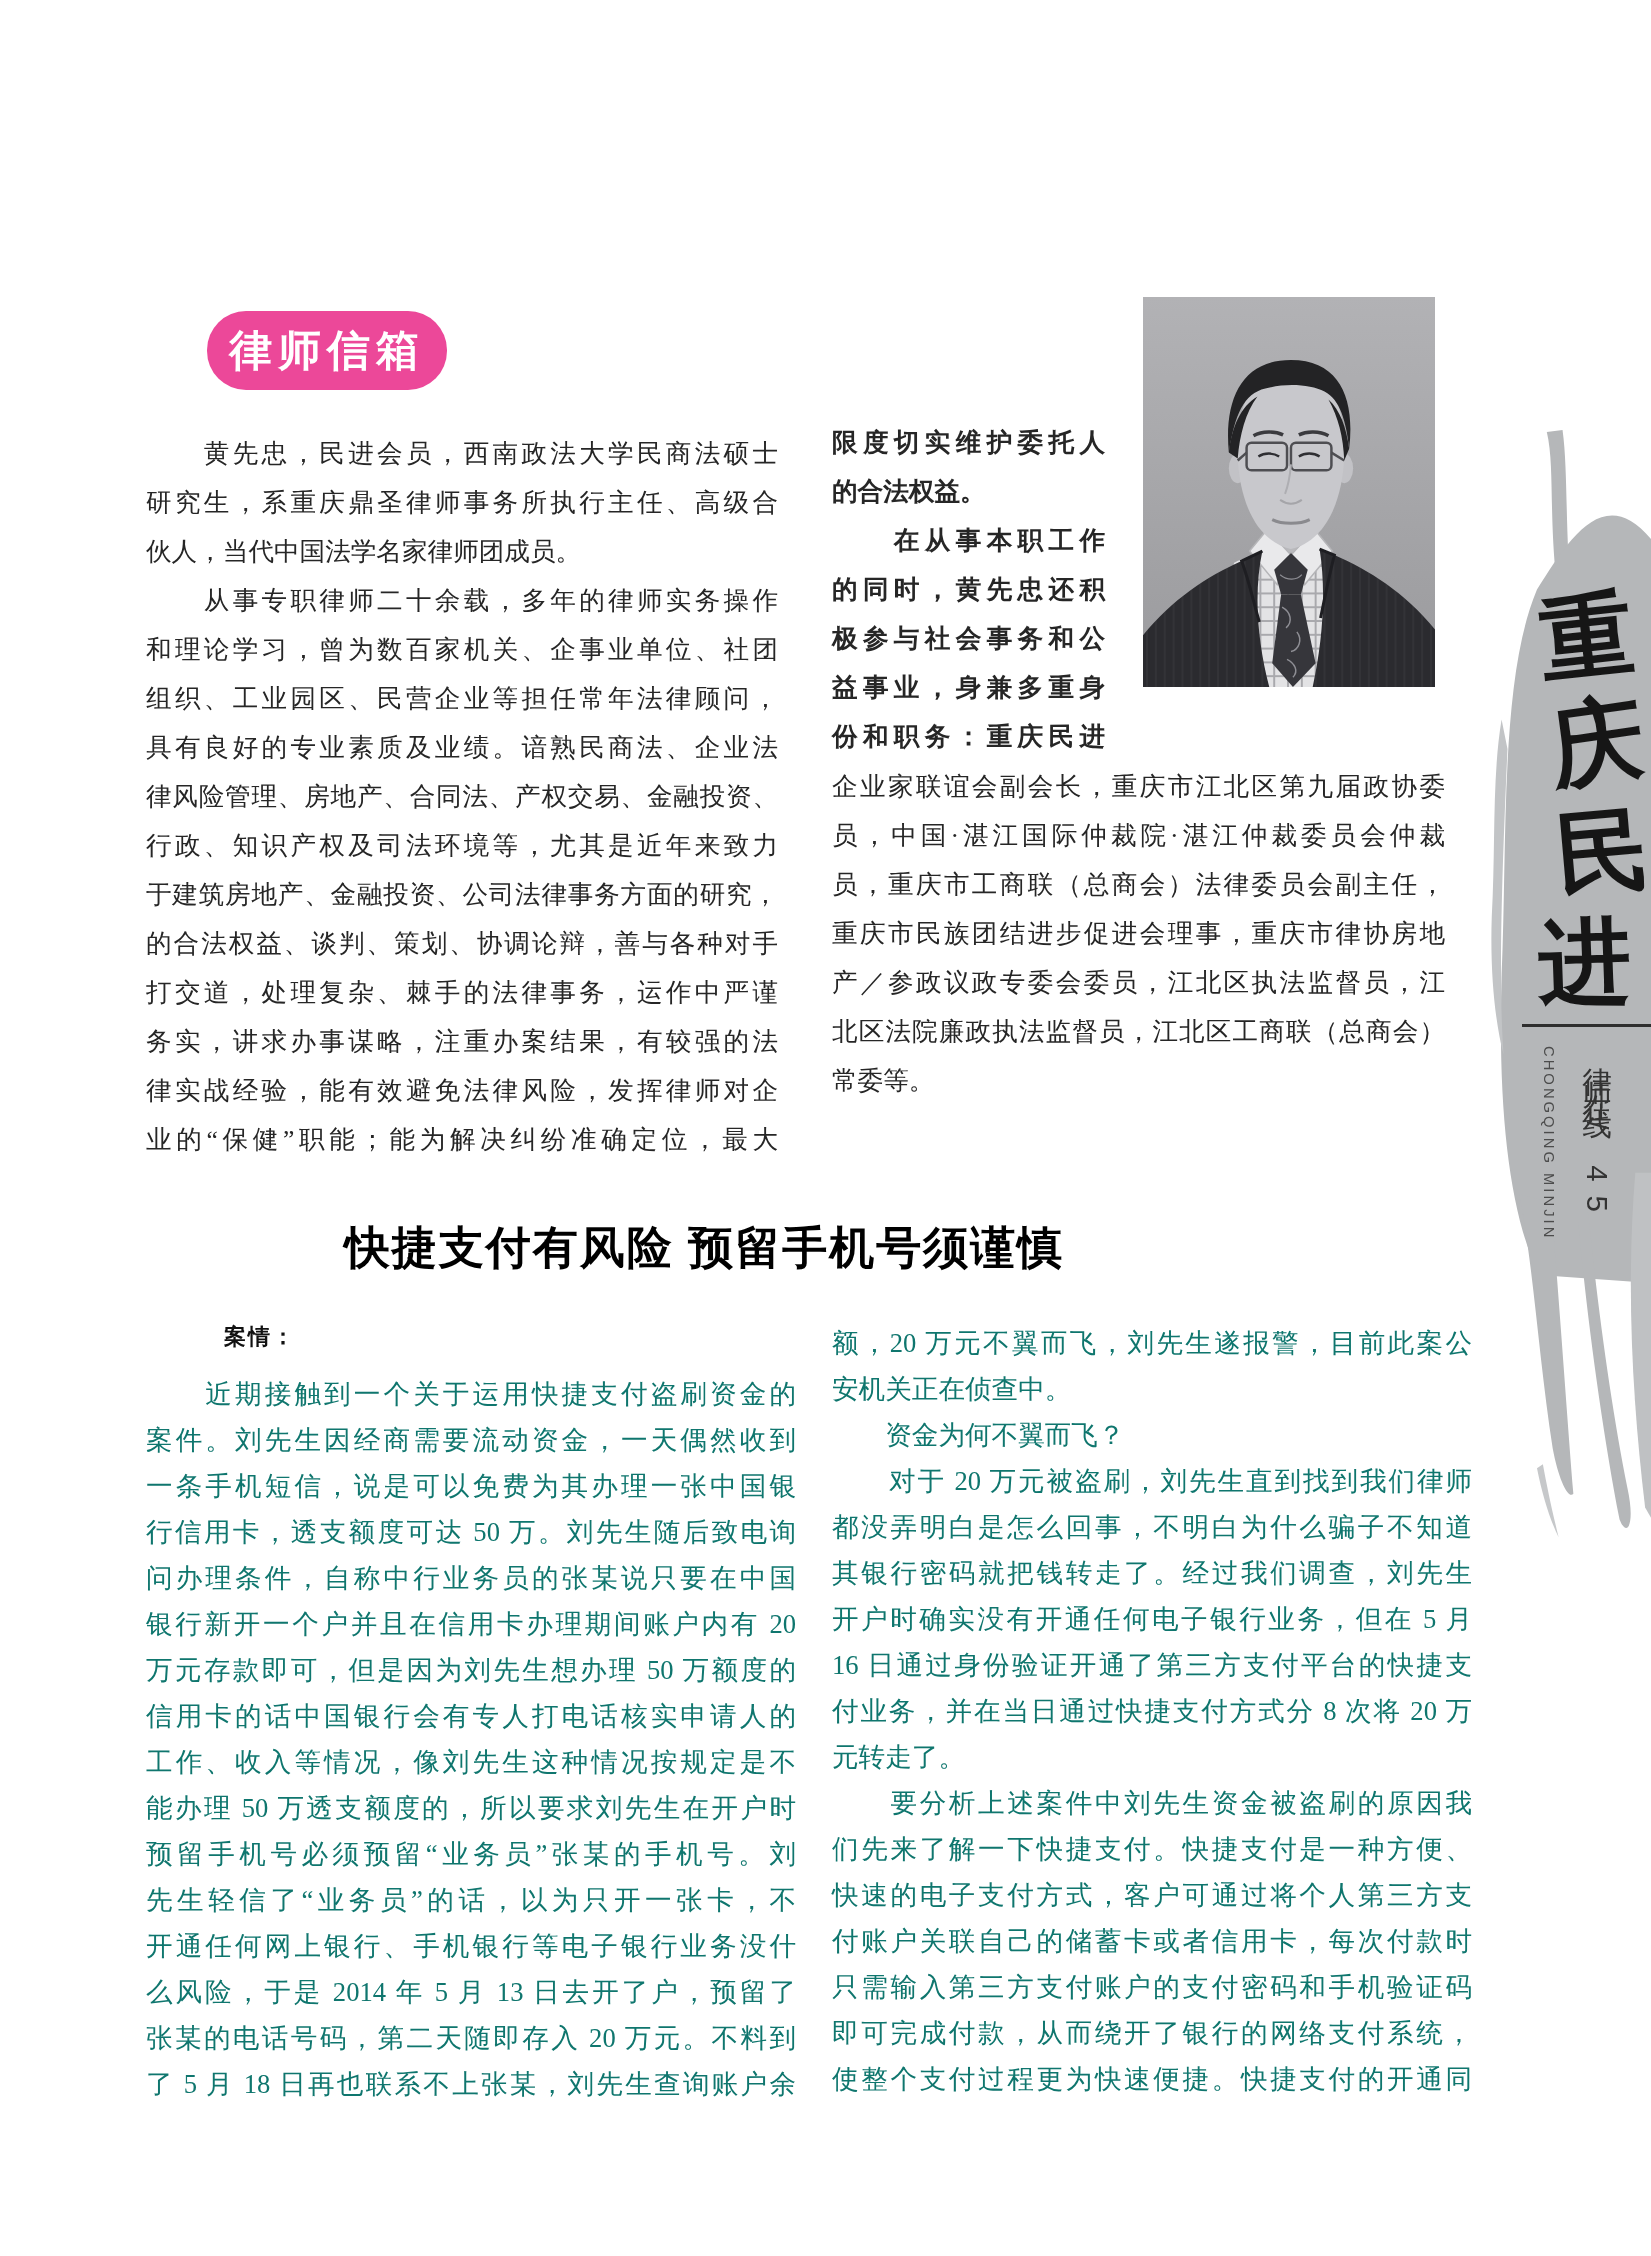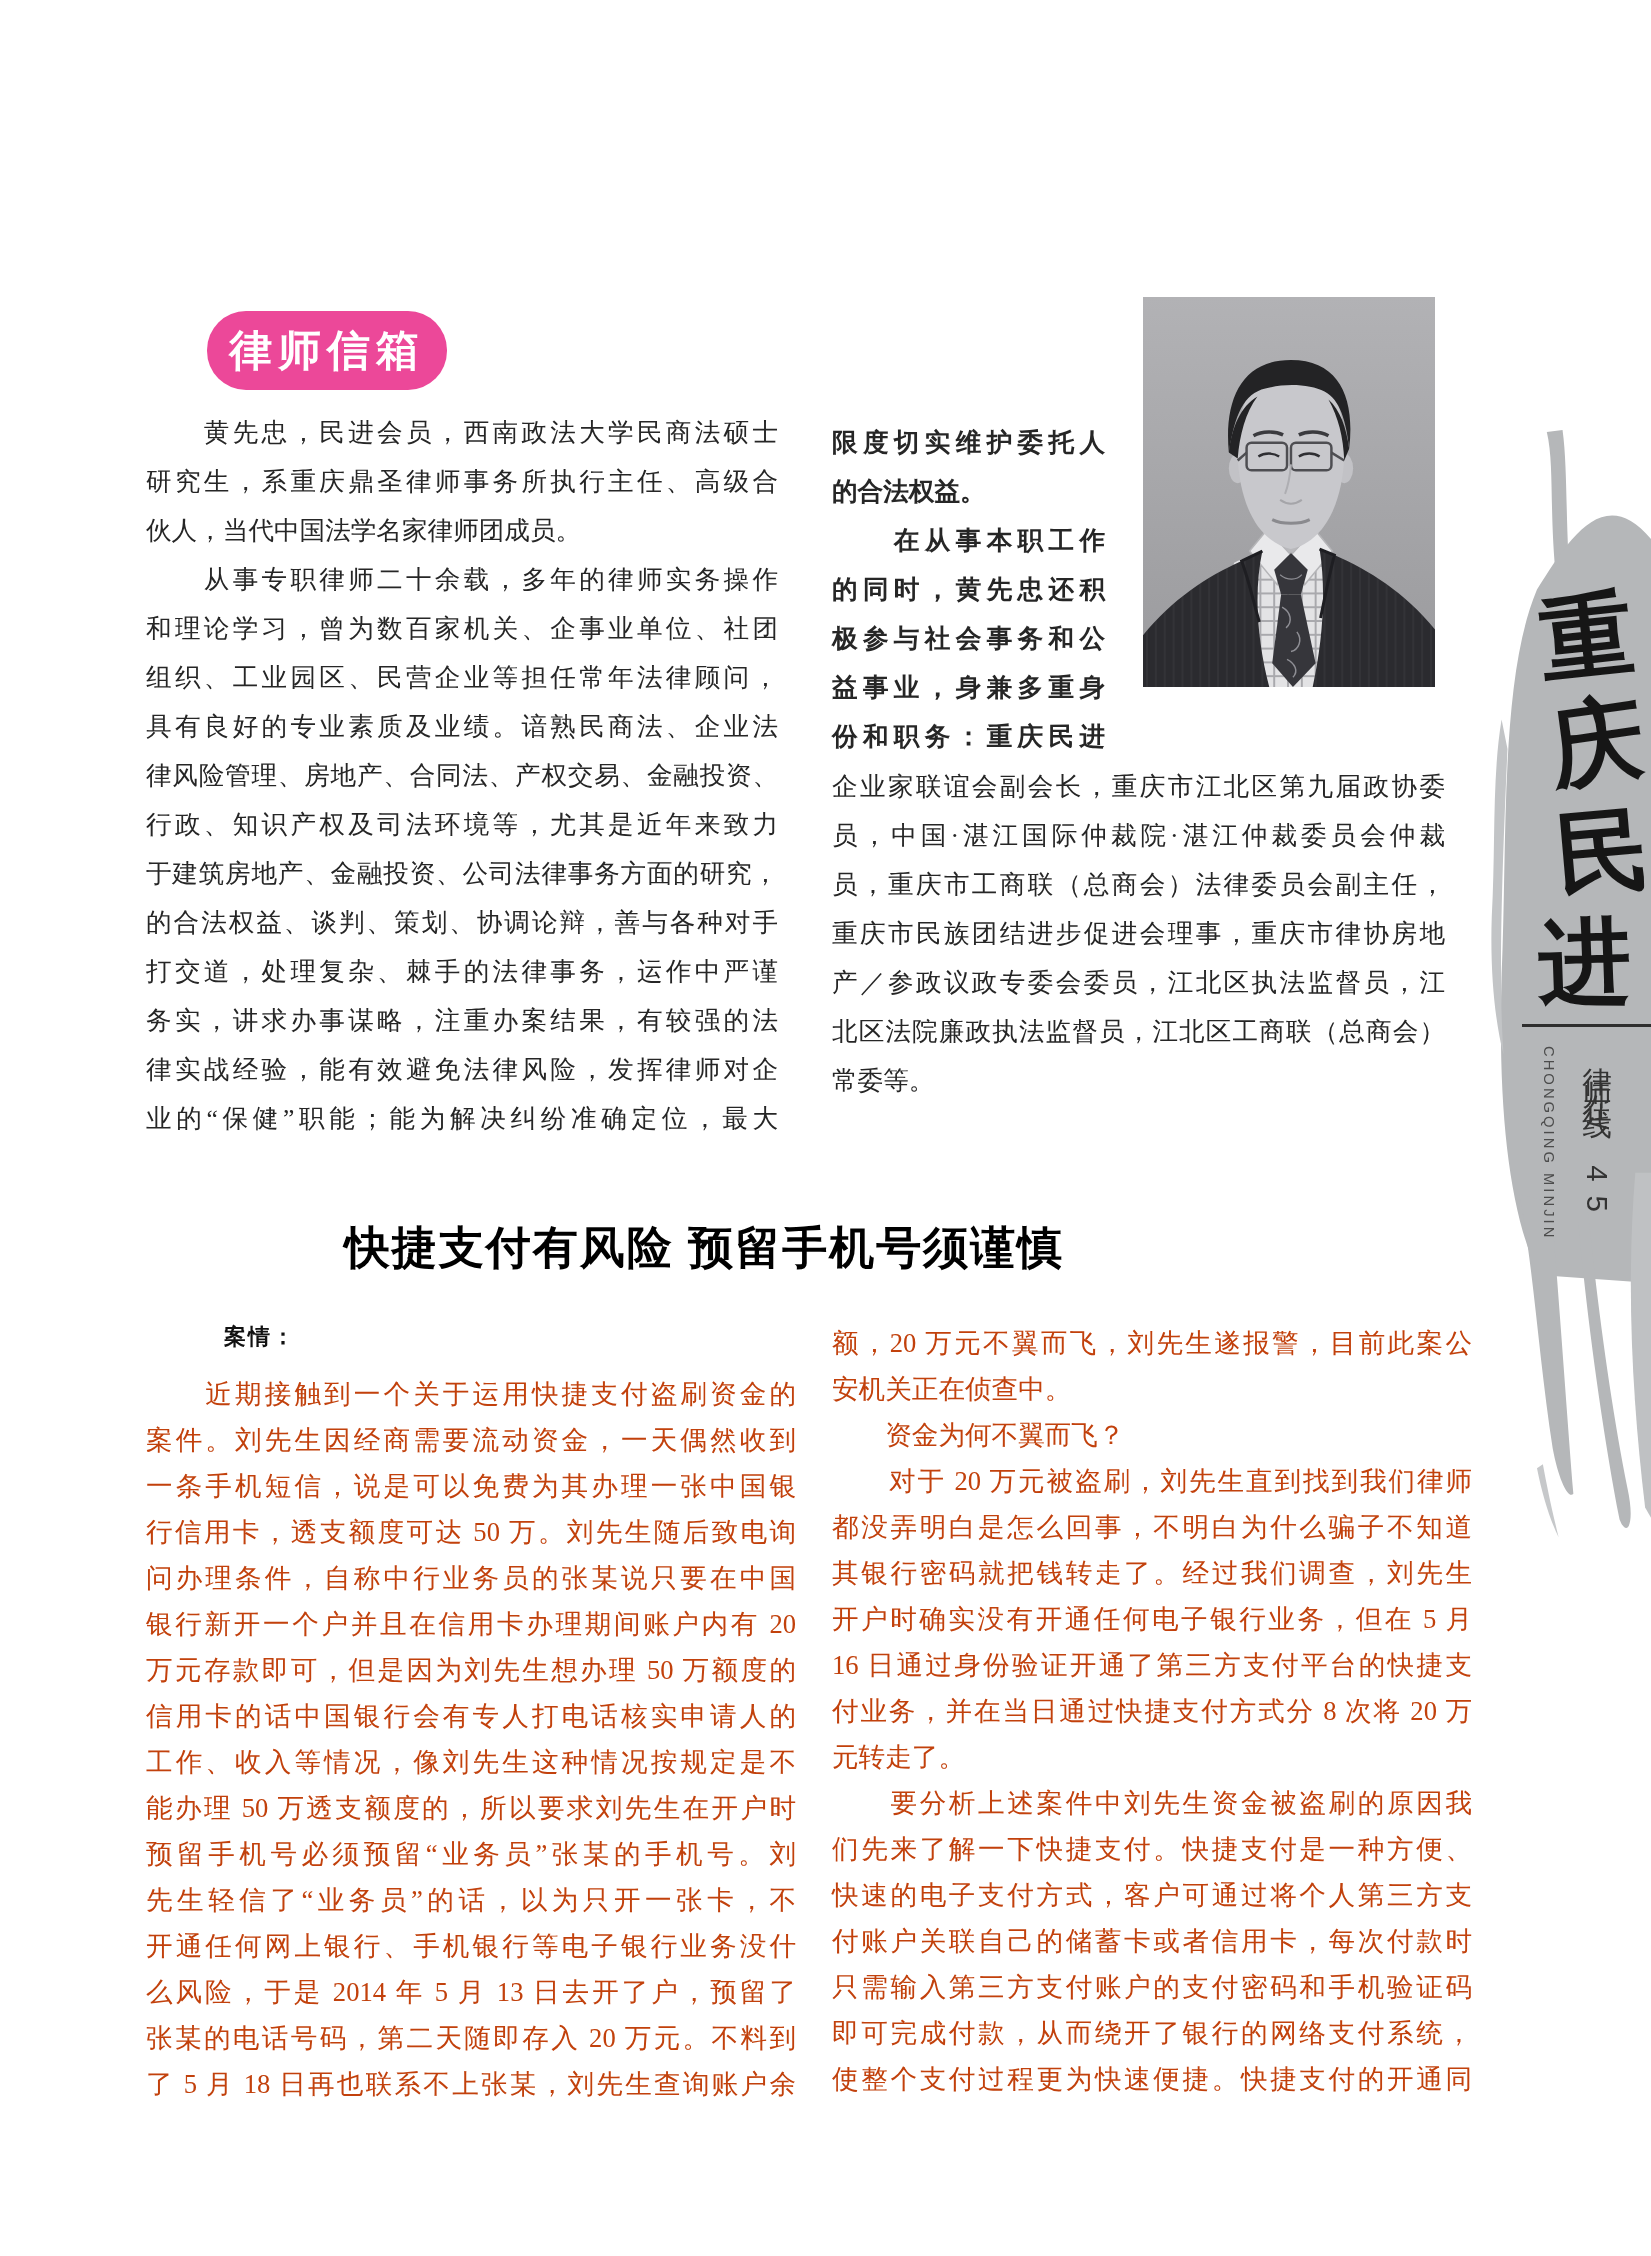--- a/index.html
+++ b/index.html
@@ -9,39 +9,39 @@
   }
   
   .badge{
     position:absolute;left:207px;top:311px;width:240px;height:79px;
     background:#ec4899;border-radius:39px;color:#fff;text-align:center;
     line-height:79px;font-size:43px;font-weight:bold;letter-spacing:5.9px;
     font-family:"Liberation Sans", sans-serif;
   }
   
   .bio-col{position:absolute;font-size:25.6px;line-height:49px;color:#262626;}
-  .bio-left{left:146px;top:408px;width:632px;}
+  .bio-left{left:146px;top:429px;width:632px;}
   .bio-mid{left:832px;top:418px;width:273px;font-weight:bold;}
   .bio-wide{left:832px;top:762px;width:613px;}
   .line{text-align:justify;text-align-last:justify;height:49px;overflow:visible;}
   .line.end{text-align-last:left;}
   
   .photo{position:absolute;left:1143px;top:297px;width:292px;height:390px;}
   .photo svg{display:block;width:100%;height:100%;}
   
   .article-title{
     position:absolute;left:0;top:1218px;width:1409px;margin:0;
     text-align:center;font-size:45px;font-weight:bold;letter-spacing:2px;
     color:#000;font-family:"Liberation Sans", sans-serif;
   }
   .case-label{
     position:absolute;left:212px;top:1322px;font-size:22px;font-weight:bold;
     color:#111;font-family:"Liberation Sans", sans-serif;letter-spacing:2px;margin-left:12px;
   }
-  .art-col{position:absolute;font-size:26.6px;color:#c2410c;}
+  .art-col{position:absolute;font-size:26.6px;color:#0f766e;}
   .art-col .line{height:46px;}
   .art-left{left:146px;top:1371px;width:650px;line-height:46px;}
   .art-right{left:832px;top:1320px;width:640px;line-height:46px;}
   
   .brush{position:absolute;left:1478px;top:424px;width:174px;height:1123px;}
   .calli-char{
     position:absolute;width:108px;text-align:center;font-size:93px;
     font-weight:bold;color:#161616;font-family:"Liberation Serif", serif;
   }
   .calli-char.c1{left:1533px;top:575px;transform:rotate(-6deg);}

